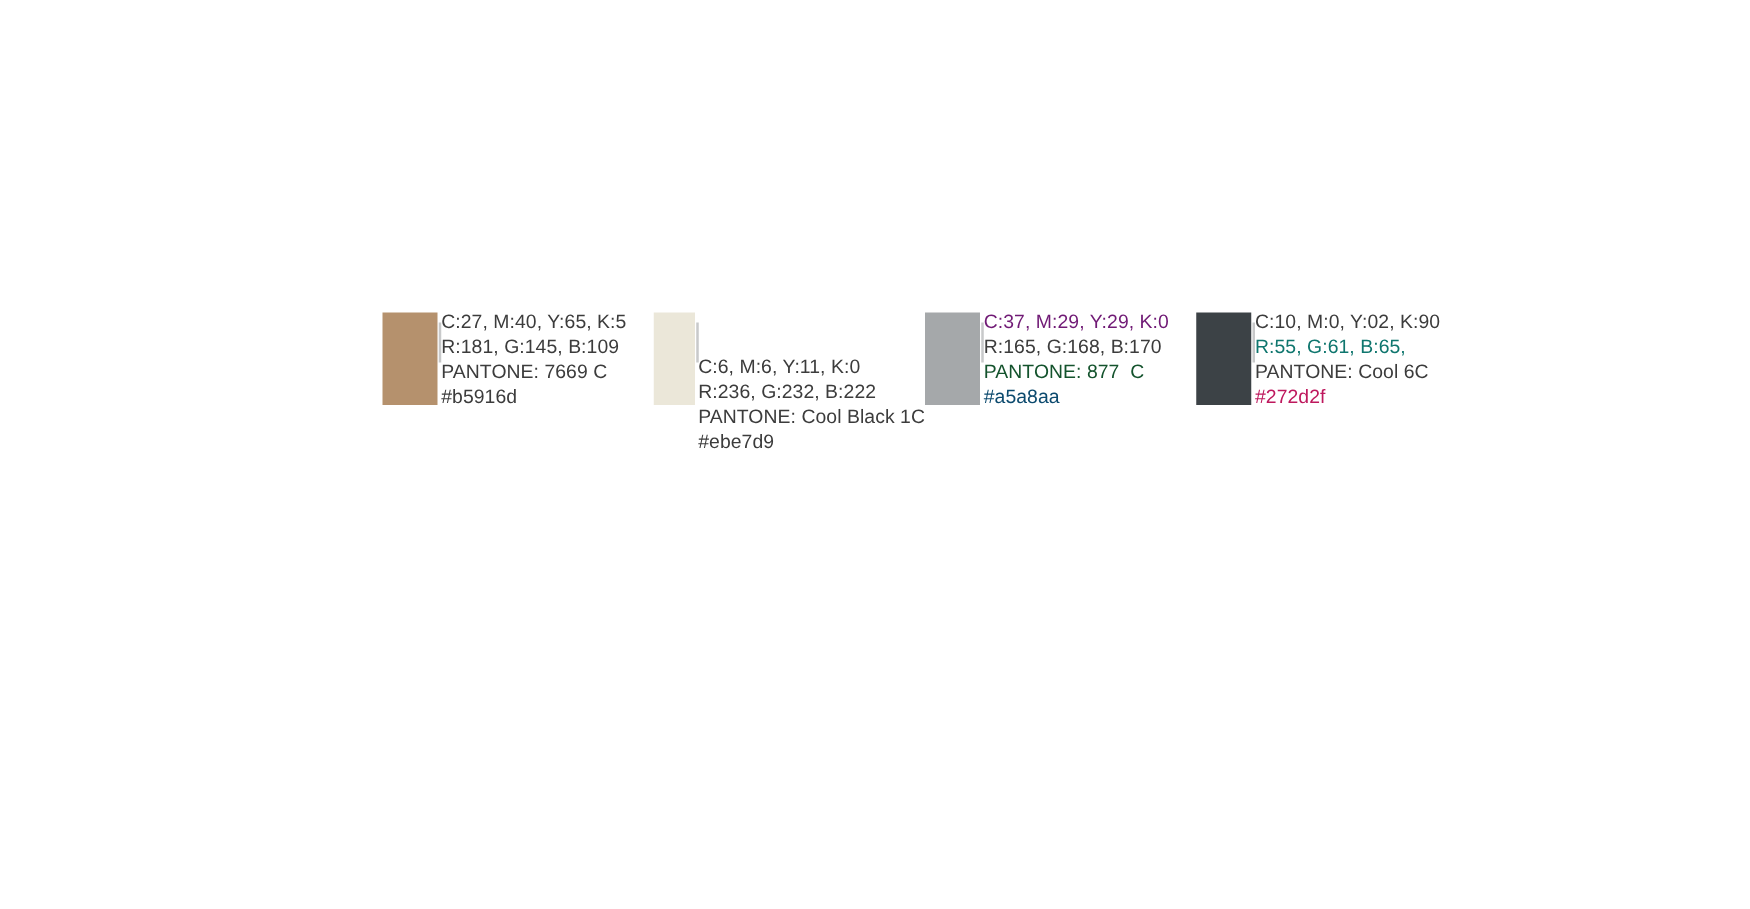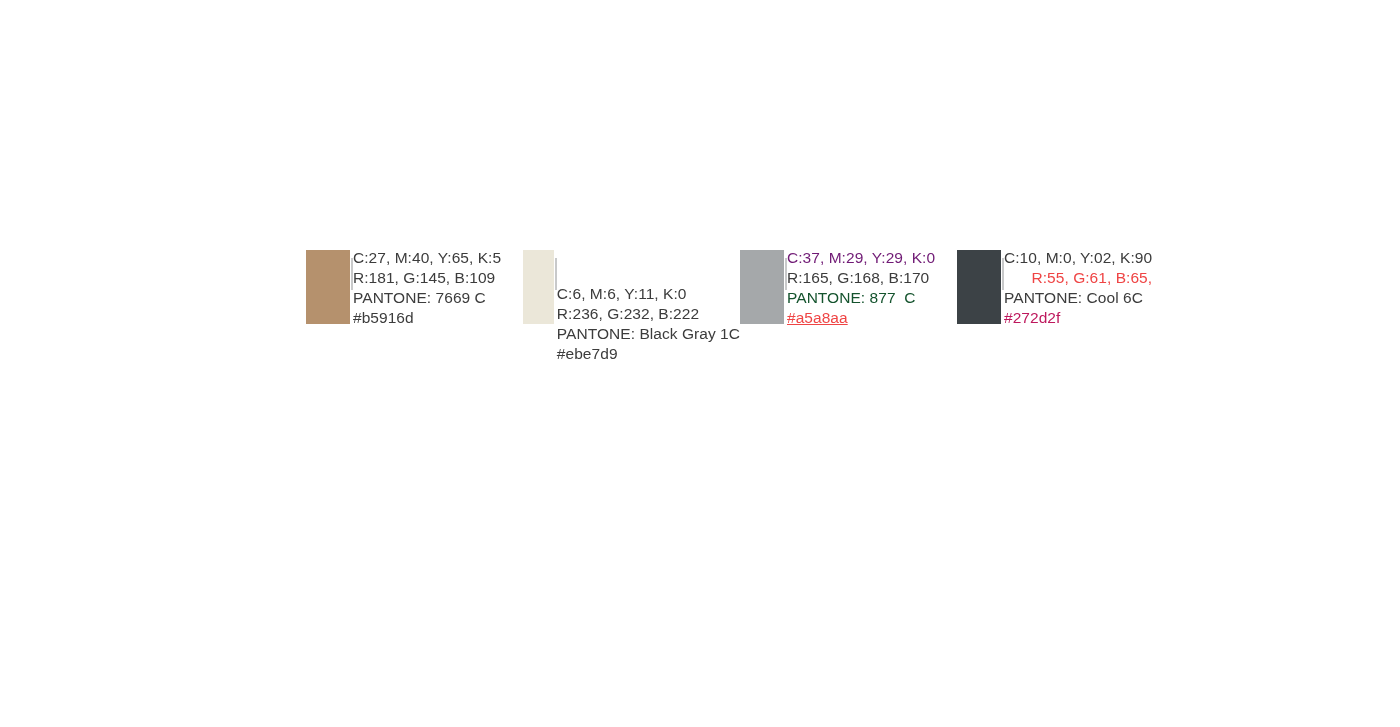--- a/index.html
+++ b/index.html
@@ -86,44 +86,44 @@
   </div>
 
   <div class="swatch-column">
     <span class="swatch-chip" style="background-color: rgb(235, 231, 217);"></span>
     <span class="swatch-divider-wrap">
       <span class="swatch-divider" style="background: rgb(200, 201, 202);"></span>
     </span>
     <div class="swatch-specs">
       <span class="spec-line" style="color: rgb(60, 60, 60); margin-top: 36px;">C:6, M:6, Y:11, K:0</span>
       <span class="spec-line" style="color: rgb(60, 60, 60);">R:236, G:232, B:222</span>
-      <span class="spec-line" style="color: rgb(60, 60, 60);">PANTONE: Black Gray 1C</span>
+      <span class="spec-line" style="color: rgb(60, 60, 60);">PANTONE: Cool Black 1C</span>
       <span class="spec-line" style="color: rgb(60, 60, 60);">#ebe7d9</span>
     </div>
   </div>
 
   <div class="swatch-column">
     <span class="swatch-chip" style="background-color: rgb(165, 168, 170);"></span>
     <span class="swatch-divider-wrap">
       <span class="swatch-divider" style="background: rgb(200, 201, 202);"></span>
     </span>
     <div class="swatch-specs">
       <span class="spec-line" style="color: #701a75; text-align: right;">C:37, M:29, Y:29, K:0</span>
       <span class="spec-line" style="color: rgb(60, 60, 60);">R:165, G:168, B:170</span>
       <span class="spec-line" style="color: #14532d;">PANTONE: 877  C</span>
-      <span class="spec-line" style="color: #ef4444; text-decoration: underline;">#a5a8aa</span>
+      <span class="spec-line" style="color: #0c4a6e;">#a5a8aa</span>
     </div>
   </div>
 
   <div class="swatch-column">
     <span class="swatch-chip" style="background-color: rgb(60, 66, 70);"></span>
     <span class="swatch-divider-wrap">
       <span class="swatch-divider" style="background: rgb(200, 201, 202);"></span>
     </span>
     <div class="swatch-specs">
       <span class="spec-line" style="color: rgb(60, 60, 60);">C:10, M:0, Y:02, K:90</span>
-      <span class="spec-line" style="color: #ef4444; text-align: right;">R:55, G:61, B:65,</span>
+      <span class="spec-line" style="color: #0f766e;">R:55, G:61, B:65,</span>
       <span class="spec-line" style="color: rgb(60, 60, 60);">PANTONE: Cool 6C</span>
       <span class="spec-line" style="color: #be185d;">#272d2f</span>
     </div>
   </div>
 
 </div>
 
 </body></html>

